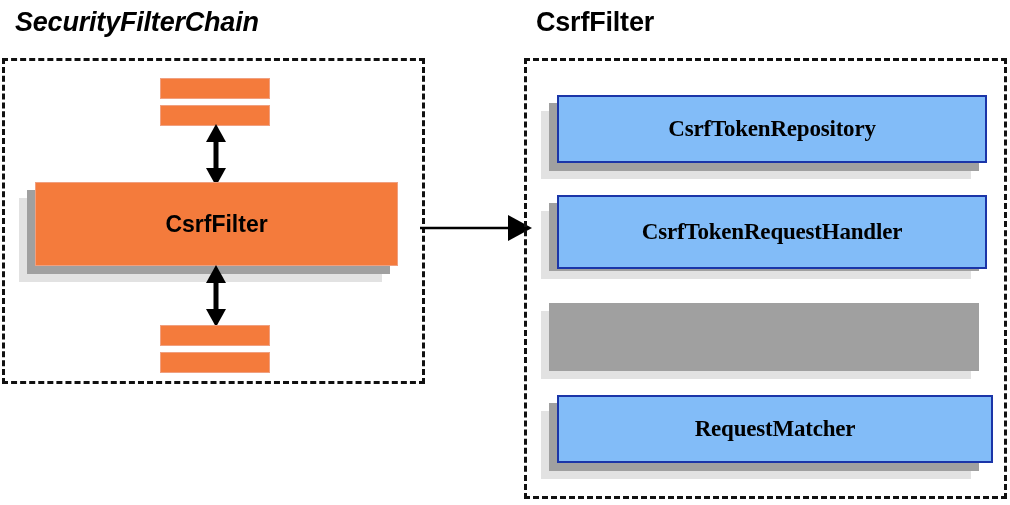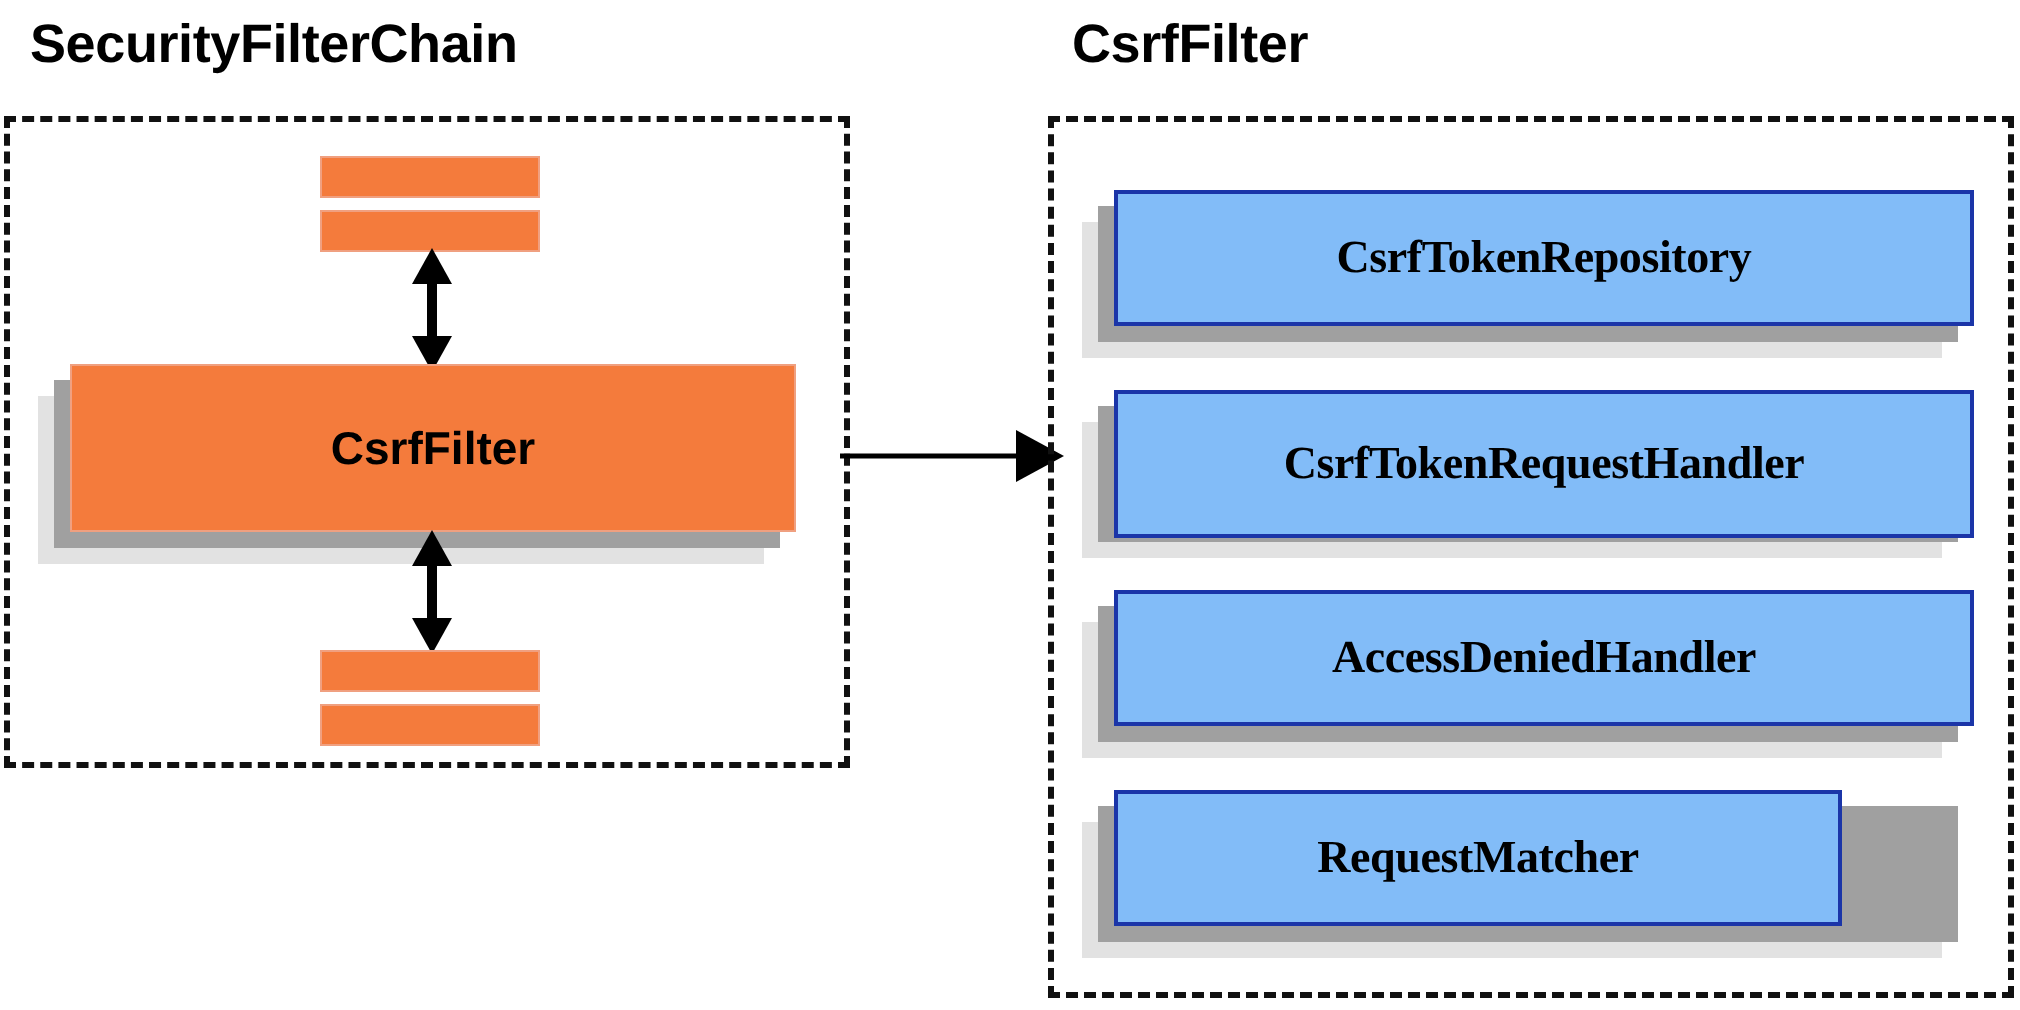--- a/index.html
+++ b/index.html
@@ -23,21 +23,21 @@
   .panel-title {
     position: absolute;
     font-family: "Liberation Sans", sans-serif;
     font-weight: bold;
     font-size: 27px;
     line-height: 32px;
     color: #000000;
     white-space: nowrap;
     letter-spacing: -0.2px;
   }
-  #title-left  { left: 15px;  top: 6px; }
+  #title-left  { left: 15px;  top: 6px; font-style: italic; }
   #title-right { left: 536px; top: 6px; }
 
   
   .group-box {
     position: absolute;
     box-sizing: border-box;
     border: 3px dashed #111111;
     background: transparent;
   }
   #group-left  { left: 2px;   top: 58px; width: 423px; height: 326px; }
@@ -165,23 +165,20 @@
   </div>
 
   <div class="shadow-far" style="left:541px; top:211px; width:430px; height:68px;"></div>
   <div class="shadow-near" style="left:549px; top:203px; width:430px; height:68px;"></div>
   <div class="blue-box" style="left:557px; top:195px; width:430px; height:74px;">
     <span class="box-label">CsrfTokenRequestHandler</span>
   </div>
 
   <div class="shadow-far" style="left:541px; top:311px; width:430px; height:68px;"></div>
   <div class="shadow-near" style="left:549px; top:303px; width:430px; height:68px;"></div>
-  <div class="blue-box" style="left:557px; top:295px; width:430px; height:68px;">
-    <span class="box-label">AccessDeniedHandler</span>
-  </div>
 
   <div class="shadow-far" style="left:541px; top:411px; width:430px; height:68px;"></div>
   <div class="shadow-near" style="left:549px; top:403px; width:430px; height:68px;"></div>
-  <div class="blue-box" style="left:557px; top:395px; width:364px; height:68px;">
+  <div class="blue-box" style="left:557px; top:395px; width:436px; height:68px;">
     <span class="box-label">RequestMatcher</span>
   </div>
 
 </div>
 
 </body></html>

